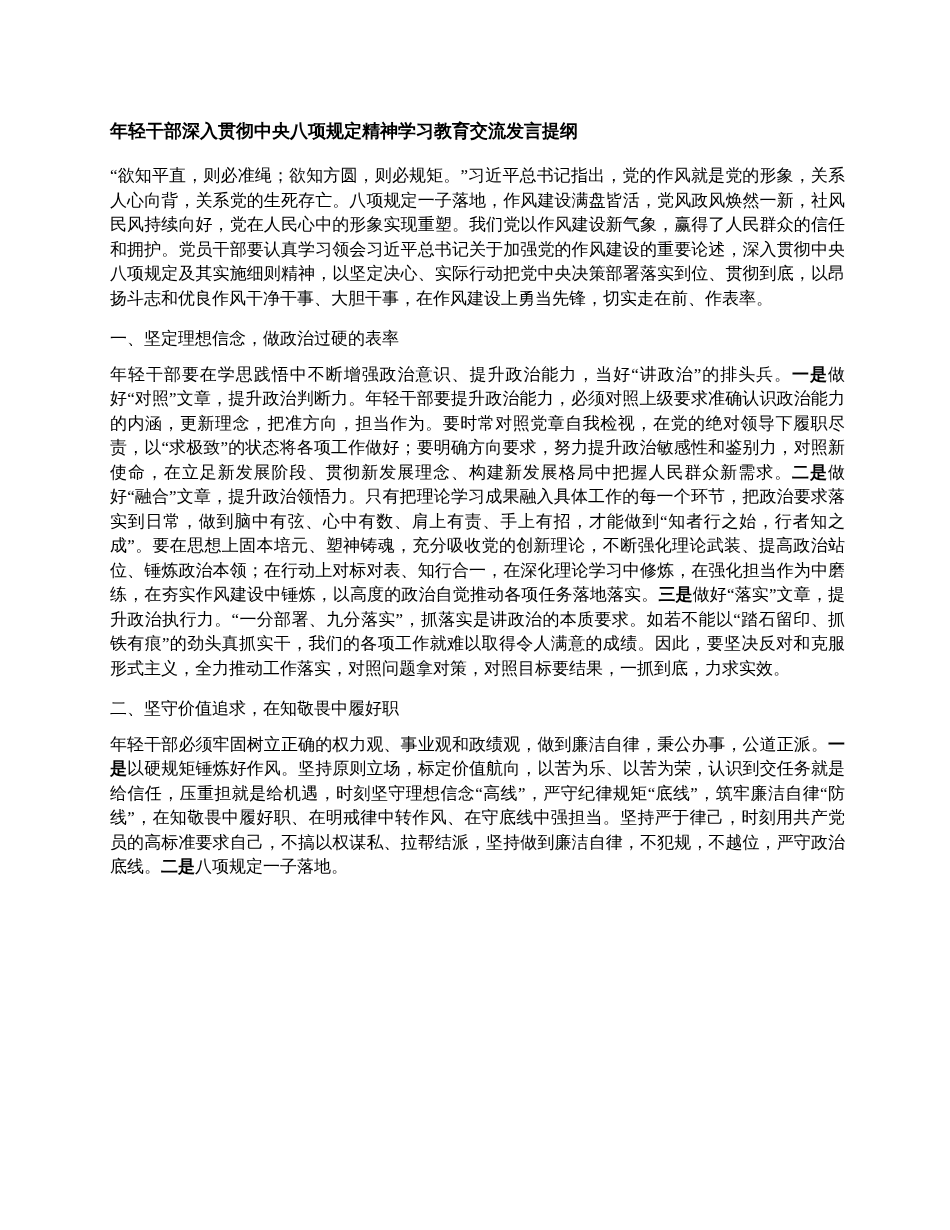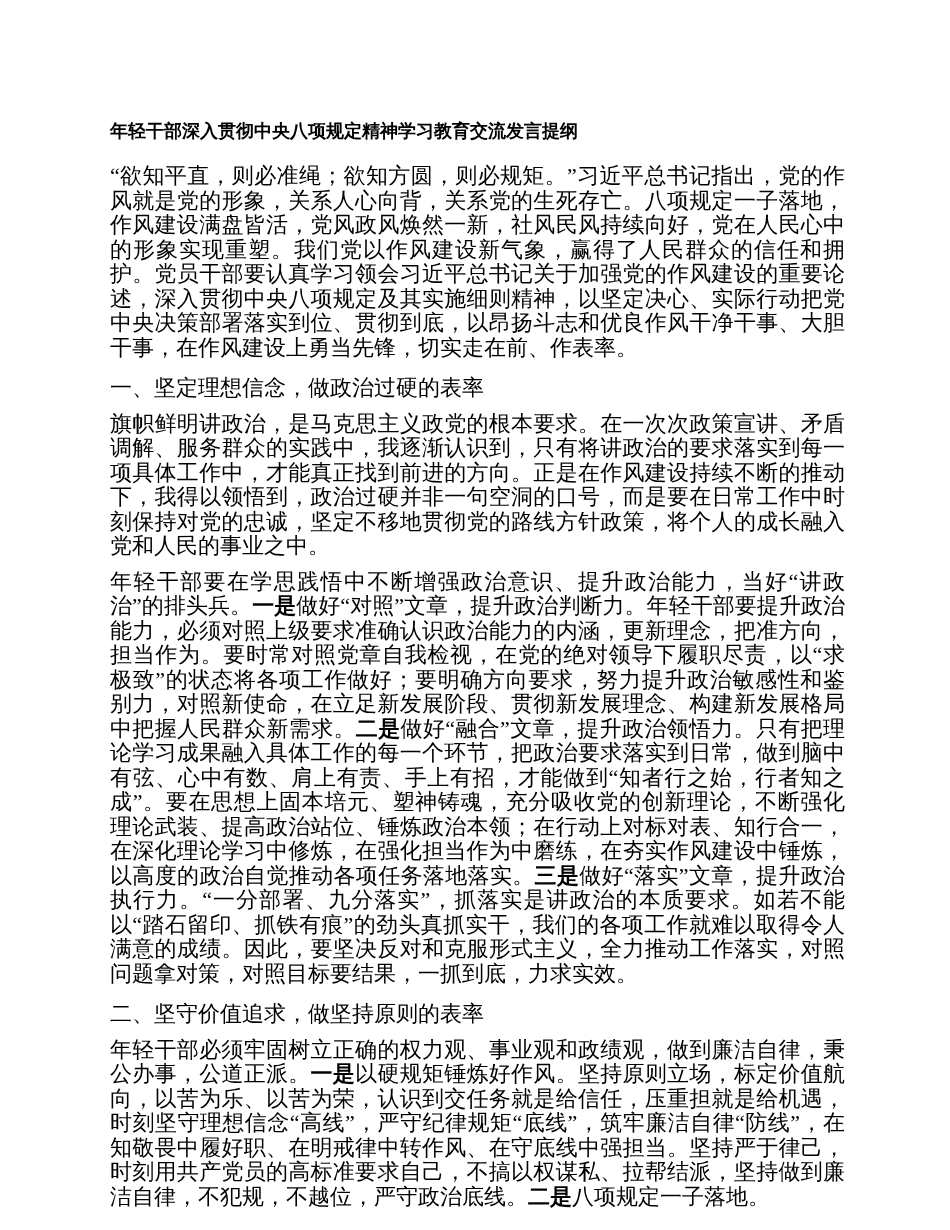--- a/index.html
+++ b/index.html
@@ -20,21 +20,21 @@
     height: 1230px;
     padding: 118px 105px 40px 110px;
   }
   .doc-title {
     font-size: 18px;
     font-weight: bold;
     margin: 0 0 20px 0;
     line-height: 26px;
   }
   .block {
-    font-size: 22px;
+    font-size: 17px;
     line-height: 24.5px;
     margin: 0 0 11px 0;
     text-align: justify;
     text-justify: inter-ideograph;
     word-break: break-all;
   }
   .block.heading {
     margin-top: 16px;
     margin-bottom: 11px;
   }
@@ -43,18 +43,17 @@
   }
 </style>
 </head>
 <body>
 
 <div class="page">
   <h1 class="doc-title">年轻干部深入贯彻中央八项规定精神学习教育交流发言提纲</h1>
   <div id="doc-body">
       <p class="block paragraph"><span class="">“欲知平直，则必准绳；欲知方圆，则必规矩。”习近平总书记指出，党的作风就是党的形象，关系人心向背，关系党的生死存亡。八项规定一子落地，作风建设满盘皆活，党风政风焕然一新，社风民风持续向好，党在人民心中的形象实现重塑。我们党以作风建设新气象，赢得了人民群众的信任和拥护。党员干部要认真学习领会习近平总书记关于加强党的作风建设的重要论述，深入贯彻中央八项规定及其实施细则精神，以坚定决心、实际行动把党中央决策部署落实到位、贯彻到底，以昂扬斗志和优良作风干净干事、大胆干事，在作风建设上勇当先锋，切实走在前、作表率。</span></p>
       <p class="block heading"><span class="">一、坚定理想信念，做政治过硬的表率</span></p>
-      <p class="block paragraph"><span class="">旗帜鲜明讲政治，是马克思主义政党的根本要求。在一次次政策宣讲、矛盾调解、服务群众的实践中，我逐渐认识到，只有将讲政治的要求落实到每一项具体工作中，才能真正找到前进的方向。正是在作风建设持续不断的推动下，我得以领悟到，政治过硬并非一句空洞的口号，而是要在日常工作中时刻保持对党的忠诚，坚定不移地贯彻党的路线方针政策，将个人的成长融入党和人民的事业之中。</span></p>
       <p class="block paragraph"><span class="">年轻干部要在学思践悟中不断增强政治意识、提升政治能力，当好“讲政治”的排头兵。</span><span class="bold">一是</span><span class="">做好“对照”文章，提升政治判断力。年轻干部要提升政治能力，必须对照上级要求准确认识政治能力的内涵，更新理念，把准方向，担当作为。要时常对照党章自我检视，在党的绝对领导下履职尽责，以“求极致”的状态将各项工作做好；要明确方向要求，努力提升政治敏感性和鉴别力，对照新使命，在立足新发展阶段、贯彻新发展理念、构建新发展格局中把握人民群众新需求。</span><span class="bold">二是</span><span class="">做好“融合”文章，提升政治领悟力。只有把理论学习成果融入具体工作的每一个环节，把政治要求落实到日常，做到脑中有弦、心中有数、肩上有责、手上有招，才能做到“知者行之始，行者知之成”。要在思想上固本培元、塑神铸魂，充分吸收党的创新理论，不断强化理论武装、提高政治站位、锤炼政治本领；在行动上对标对表、知行合一，在深化理论学习中修炼，在强化担当作为中磨练，在夯实作风建设中锤炼，以高度的政治自觉推动各项任务落地落实。</span><span class="bold">三是</span><span class="">做好“落实”文章，提升政治执行力。“一分部署、九分落实”，抓落实是讲政治的本质要求。如若不能以“踏石留印、抓铁有痕”的劲头真抓实干，我们的各项工作就难以取得令人满意的成绩。因此，要坚决反对和克服形式主义，全力推动工作落实，对照问题拿对策，对照目标要结果，一抓到底，力求实效。</span></p>
-      <p class="block heading"><span class="">二、坚守价值追求，做坚持原则的表率</span></p>
+      <p class="block heading"><span class="">二、坚守价值追求，在知敬畏中履好职</span></p>
       <p class="block paragraph"><span class="">年轻干部必须牢固树立正确的权力观、事业观和政绩观，做到廉洁自律，秉公办事，公道正派。</span><span class="bold">一是</span><span class="">以硬规矩锤炼好作风。坚持原则立场，标定价值航向，以苦为乐、以苦为荣，认识到交任务就是给信任，压重担就是给机遇，时刻坚守理想信念“高线”，严守纪律规矩“底线”，筑牢廉洁自律“防线”，在知敬畏中履好职、在明戒律中转作风、在守底线中强担当。坚持严于律己，时刻用共产党员的高标准要求自己，不搞以权谋私、拉帮结派，坚持做到廉洁自律，不犯规，不越位，严守政治底线。</span><span class="bold">二是</span><span class="">八项规定一子落地。</span></p>
     </div>
 </div>
 
 </body></html>

